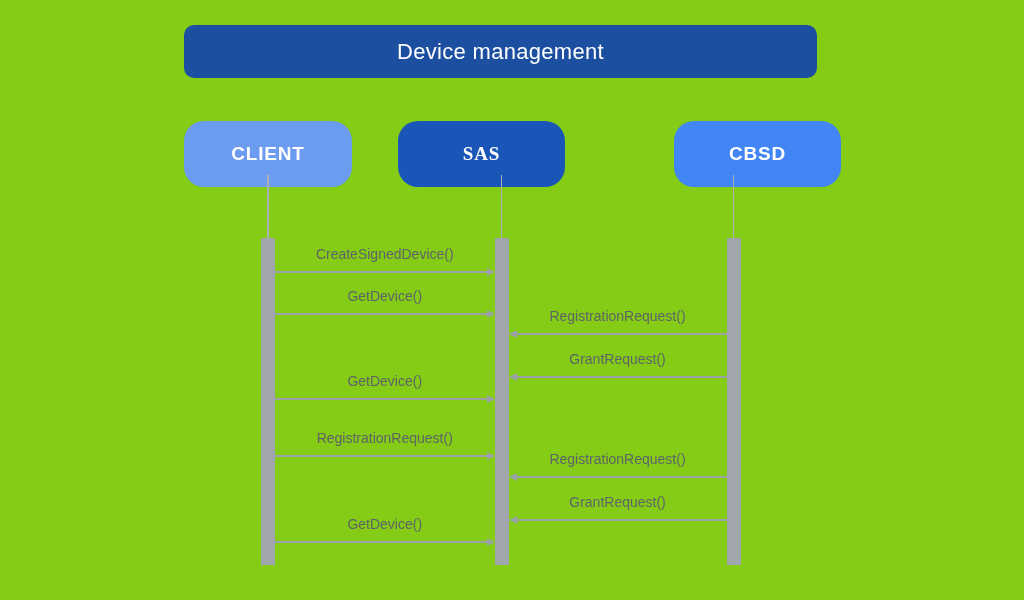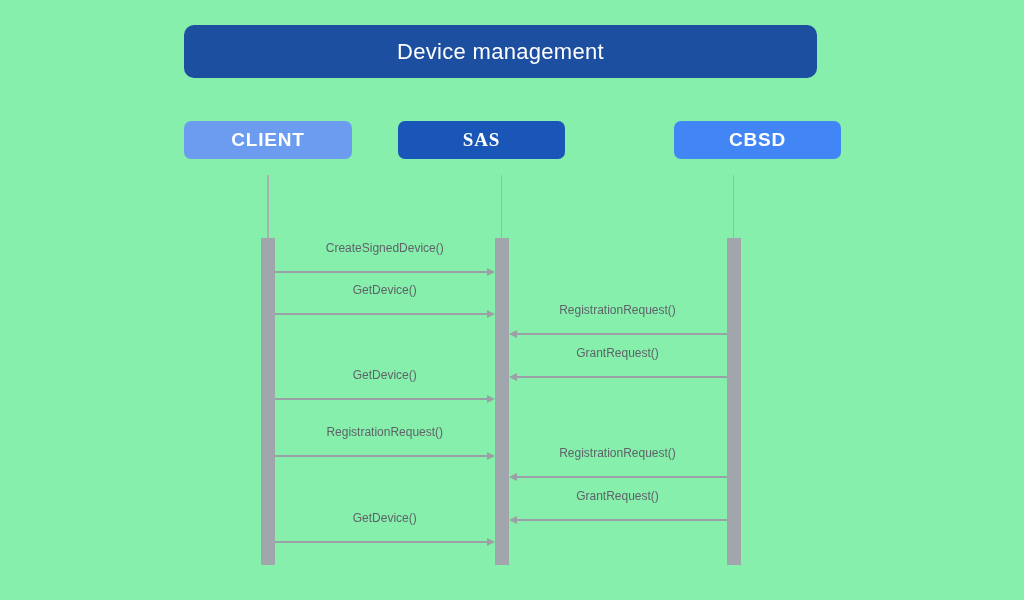--- a/index.html
+++ b/index.html
@@ -26,22 +26,22 @@
     align-items: center;
     justify-content: center;
     color: #ffffff;
     font-size: 22px;
     font-weight: 500;
     letter-spacing: 0.3px;
   }
   .actor {
     position: absolute;
     top: 121px;
-    height: 38px;
-    border-radius: 7px;
+    height: 66px;
+    border-radius: 20px;
     display: flex;
     align-items: center;
     justify-content: center;
     color: #ffffff;
     font-size: 19px;
     font-weight: 700;
     letter-spacing: 0.8px;
   }
   .lifeline {
     position: absolute;
@@ -62,29 +62,29 @@
   .msg-head {
     position: absolute;
     width: 0;
     height: 0;
     border-top: 4px solid transparent;
     border-bottom: 4px solid transparent;
   }
   .msg-label {
     position: absolute;
     transform: translate(-50%, -100%);
-    font-size: 12px;
+    font-size: 14px;
     white-space: nowrap;
-    padding-bottom: 17px;
+    padding-bottom: 10px;
   }
 </style>
 </head>
 <body>
 
-<div id="stage" style="background: #86efac;">
+<div id="stage" style="background: #84cc16;">
   <div class="title-bar" style="background: rgb(29, 79, 161); color: rgb(255, 255, 255);">Device management</div>
   <div id="actors">
       <div class="actor" style="left: 184px; width: 168px; background: rgb(107, 156, 240);">
         <span>CLIENT</span>
       </div>
       <div class="lifeline" style="left: 267.25px; background: rgb(170, 176, 181);"></div>
       <div class="activation" style="left: 261px; background: rgb(161, 166, 172);"></div>
       <div class="actor" style="left: 398px; width: 167px; background: rgb(26, 86, 184); font-family: Liberation Serif, serif;">
         <span>SAS</span>
       </div>

